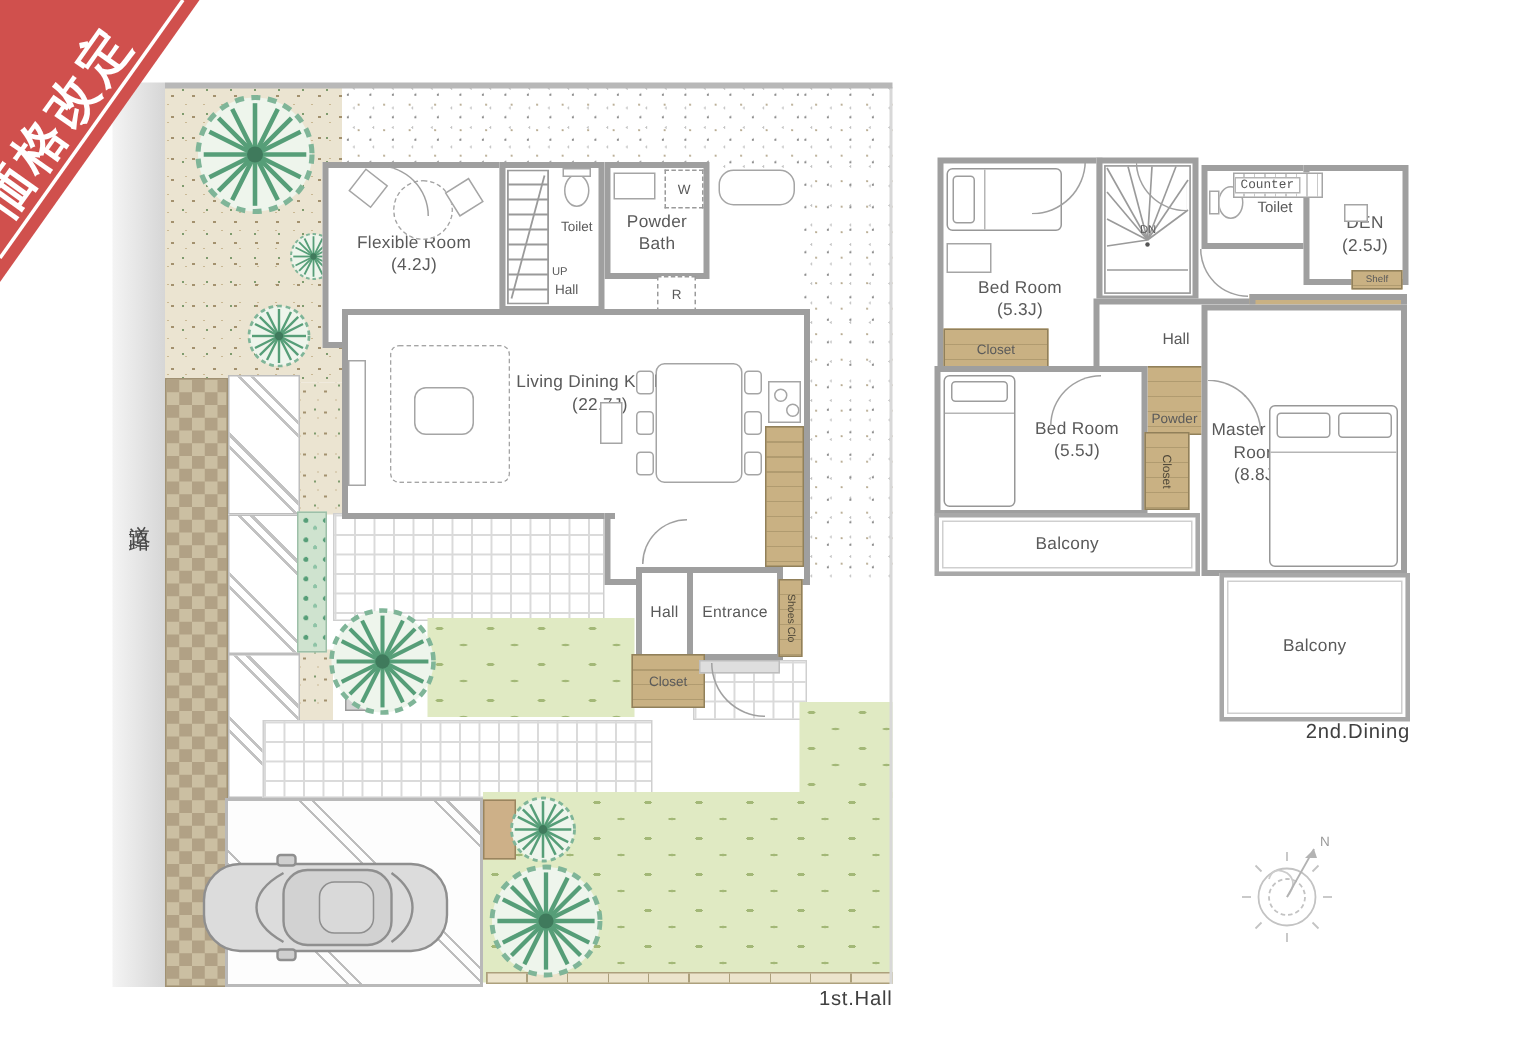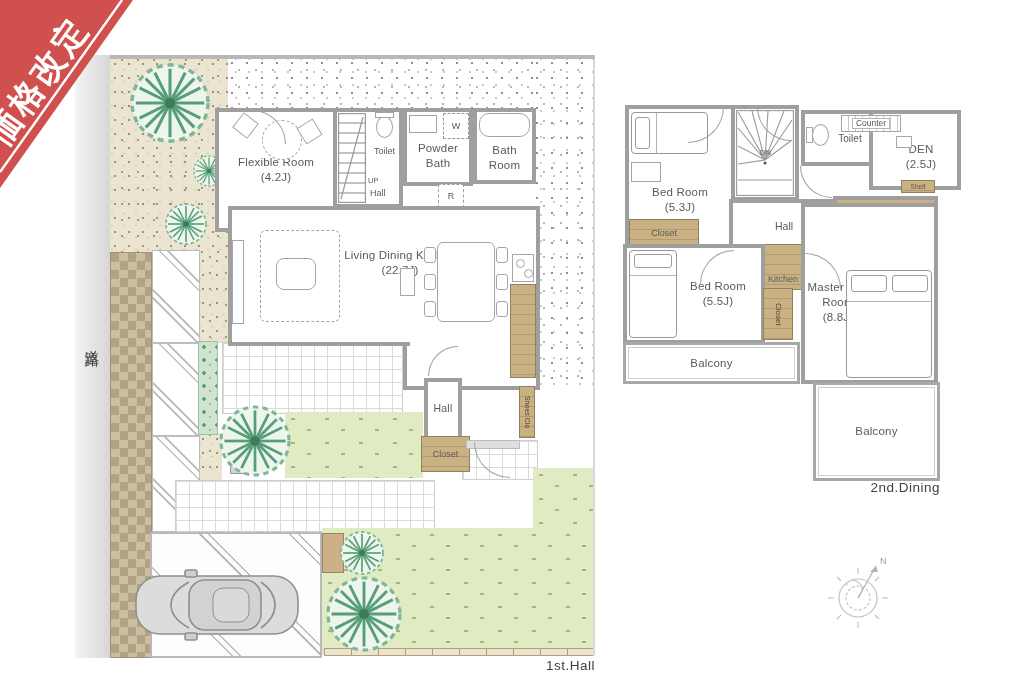--- a/index.html
+++ b/index.html
@@ -167,23 +167,20 @@
   <span class="sm" style="position:absolute;left:370px;top:188px;">Hall</span>
 
   <div class="room" style="left:403px;top:108px;width:70px;height:78px;">
     <div class="lbl" style="margin-top:18px;width:50px;">Powder Bath</div>
   </div>
   <div class="frn" style="left:409px;top:115px;width:28px;height:18px;"></div>
   <div class="abs" style="left:443px;top:113px;width:26px;height:26px;border:1.3px dashed #9a9a9a;display:flex;align-items:center;justify-content:center;">
     <span class="sm">W</span>
   </div>
 
-  <div class="room" style="left:473px;top:108px;width:63px;height:76px;">
-    <div class="lbl" style="margin-top:24px;width:44px;">Bath Room</div>
-  </div>
   <div class="frn" style="left:479px;top:113px;width:51px;height:24px;border-radius:10px;"></div>
 
   <div class="abs" style="left:438px;top:184px;width:26px;height:24px;border:1.3px dashed #9a9a9a;background:#fff;display:flex;align-items:center;justify-content:center;">
     <span class="sm">R</span>
   </div>
 
   <div class="room" style="left:228px;top:206px;width:312px;height:140px;"></div>
   <div class="room" style="left:403px;top:342px;width:137px;height:48px;"></div>
   <div class="patch" style="left:410px;top:340px;width:123px;height:10px;"></div>
   <div class="labelbox lbl" style="left:332px;top:248px;width:136px;">
@@ -203,20 +200,23 @@
   <div class="frn" style="left:496px;top:301px;width:12px;height:16px;border-radius:3px;"></div>
   <div class="abs tan" style="left:510px;top:284px;width:26px;height:94px;"></div>
   <div class="frn" style="left:512px;top:254px;width:22px;height:28px;">
     <div style="position:absolute;left:3px;top:4px;width:7px;height:7px;border:1px solid #a5a5a5;border-radius:50%;"></div>
     <div style="position:absolute;left:11px;top:14px;width:7px;height:7px;border:1px solid #a5a5a5;border-radius:50%;"></div>
   </div>
   <div class="frn" style="left:400px;top:268px;width:15px;height:28px;"></div>
 
   <div class="room" style="left:424px;top:378px;width:38px;height:62px;">
     <span class="lbl" style="font-size:10.5px;">Hall</span>
+  </div>
+  <div class="room" style="left:458px;top:378px;width:64px;height:62px;">
+    <span class="lbl" style="font-size:10.5px;">Entrance</span>
   </div>
   <div class="abs tan" style="left:519px;top:386px;width:16px;height:52px;display:flex;align-items:center;justify-content:center;">
     <span class="vtext" style="font-size:7px;letter-spacing:0;">Shoes Clo</span>
   </div>
   <div class="abs tan" style="left:421px;top:436px;width:49px;height:36px;display:flex;align-items:center;justify-content:center;">
     <span class="sm">Closet</span>
   </div>
   <div class="abs" style="left:466px;top:440px;width:54px;height:9px;background:#dedede;border:1px solid #bdbdbd;box-sizing:border-box;"></div>
 
   <div class="arc arc-tr" style="left:252px;top:110px;width:34px;height:34px;"></div>
@@ -255,48 +255,48 @@
     <circle cx="29" cy="53" r="1.5" fill="#555"></circle>
   </svg>
   <span class="xs" style="position:absolute;left:760px;top:148px;">DN</span>
 
   <div class="room" style="left:801px;top:110px;width:72px;height:56px;">
     <span class="sm" style="margin-left:26px;font-size:10px;">Toilet</span>
   </div>
   <div class="frn" style="left:812px;top:124px;width:17px;height:22px;border-radius:50%;"></div>
   <div class="frn" style="left:806px;top:127px;width:7px;height:16px;"></div>
 
-  <div class="room" style="left:869px;top:110px;width:92px;height:80px;padding-left:12px;">
+  <div class="room" style="left:869px;top:110px;width:70px;height:80px;padding-left:12px;">
     <div class="lbl labelstack" style="margin-top:14px;">
       <div>DEN</div>
       <div>(2.5J)</div>
     </div>
   </div>
-  <div class="frn" style="left:841px;top:115px;width:60px;height:17px;background-image:repeating-linear-gradient(90deg,transparent 0 6px,#c9c9c9 6px 7px);display:flex;align-items:center;justify-content:center;">
+  <div class="frn" style="left:822px;top:115px;width:60px;height:17px;background-image:repeating-linear-gradient(90deg,transparent 0 6px,#c9c9c9 6px 7px);display:flex;align-items:center;font-family:Liberation Mono, monospace;">
     <span style="font-size:8.5px;background:#fff;border:1px solid #b5b5b5;padding:0 3px;line-height:1.15;">Counter</span>
   </div>
   <div class="frn" style="left:896px;top:136px;width:16px;height:12px;"></div>
   <div class="abs tan" style="left:901px;top:180px;width:34px;height:13px;display:flex;align-items:center;justify-content:center;">
     <span class="xs" style="font-size:6.5px;">Shelf</span>
   </div>
 
   <div class="room" style="left:729px;top:199px;width:110px;height:54px;border-width:4px;">
     <span class="sm" style="font-size:10.5px;">Hall</span>
   </div>
 
   <div class="room tan" style="left:833px;top:196px;width:105px;height:54px;border-width:4.5px;border-color:var(--wall-gray);">
     <span class="lbl" style="color:#4e4738;">W.I.C</span>
   </div>
 
   <div class="abs tan" style="left:629px;top:219px;width:70px;height:28px;display:flex;align-items:center;justify-content:center;">
     <span class="sm">Closet</span>
   </div>
 
   <div class="abs tan" style="left:761px;top:244px;width:44px;height:46px;display:flex;align-items:flex-end;justify-content:center;">
-    <span class="sm" style="margin-bottom:5px;">Kitchen</span>
+    <span class="sm" style="margin-bottom:5px;">Powder</span>
   </div>
 
   <div class="room" style="left:623px;top:244px;width:142px;height:100px;">
     <div class="lbl labelstack" style="margin-left:48px;">
       <div>Bed Room</div>
       <div>(5.5J)</div>
     </div>
   </div>
   <div class="bed" style="left:629px;top:250px;width:48px;height:88px;">
     <div class="pillow" style="left:4px;top:3px;width:38px;height:14px;"></div>

